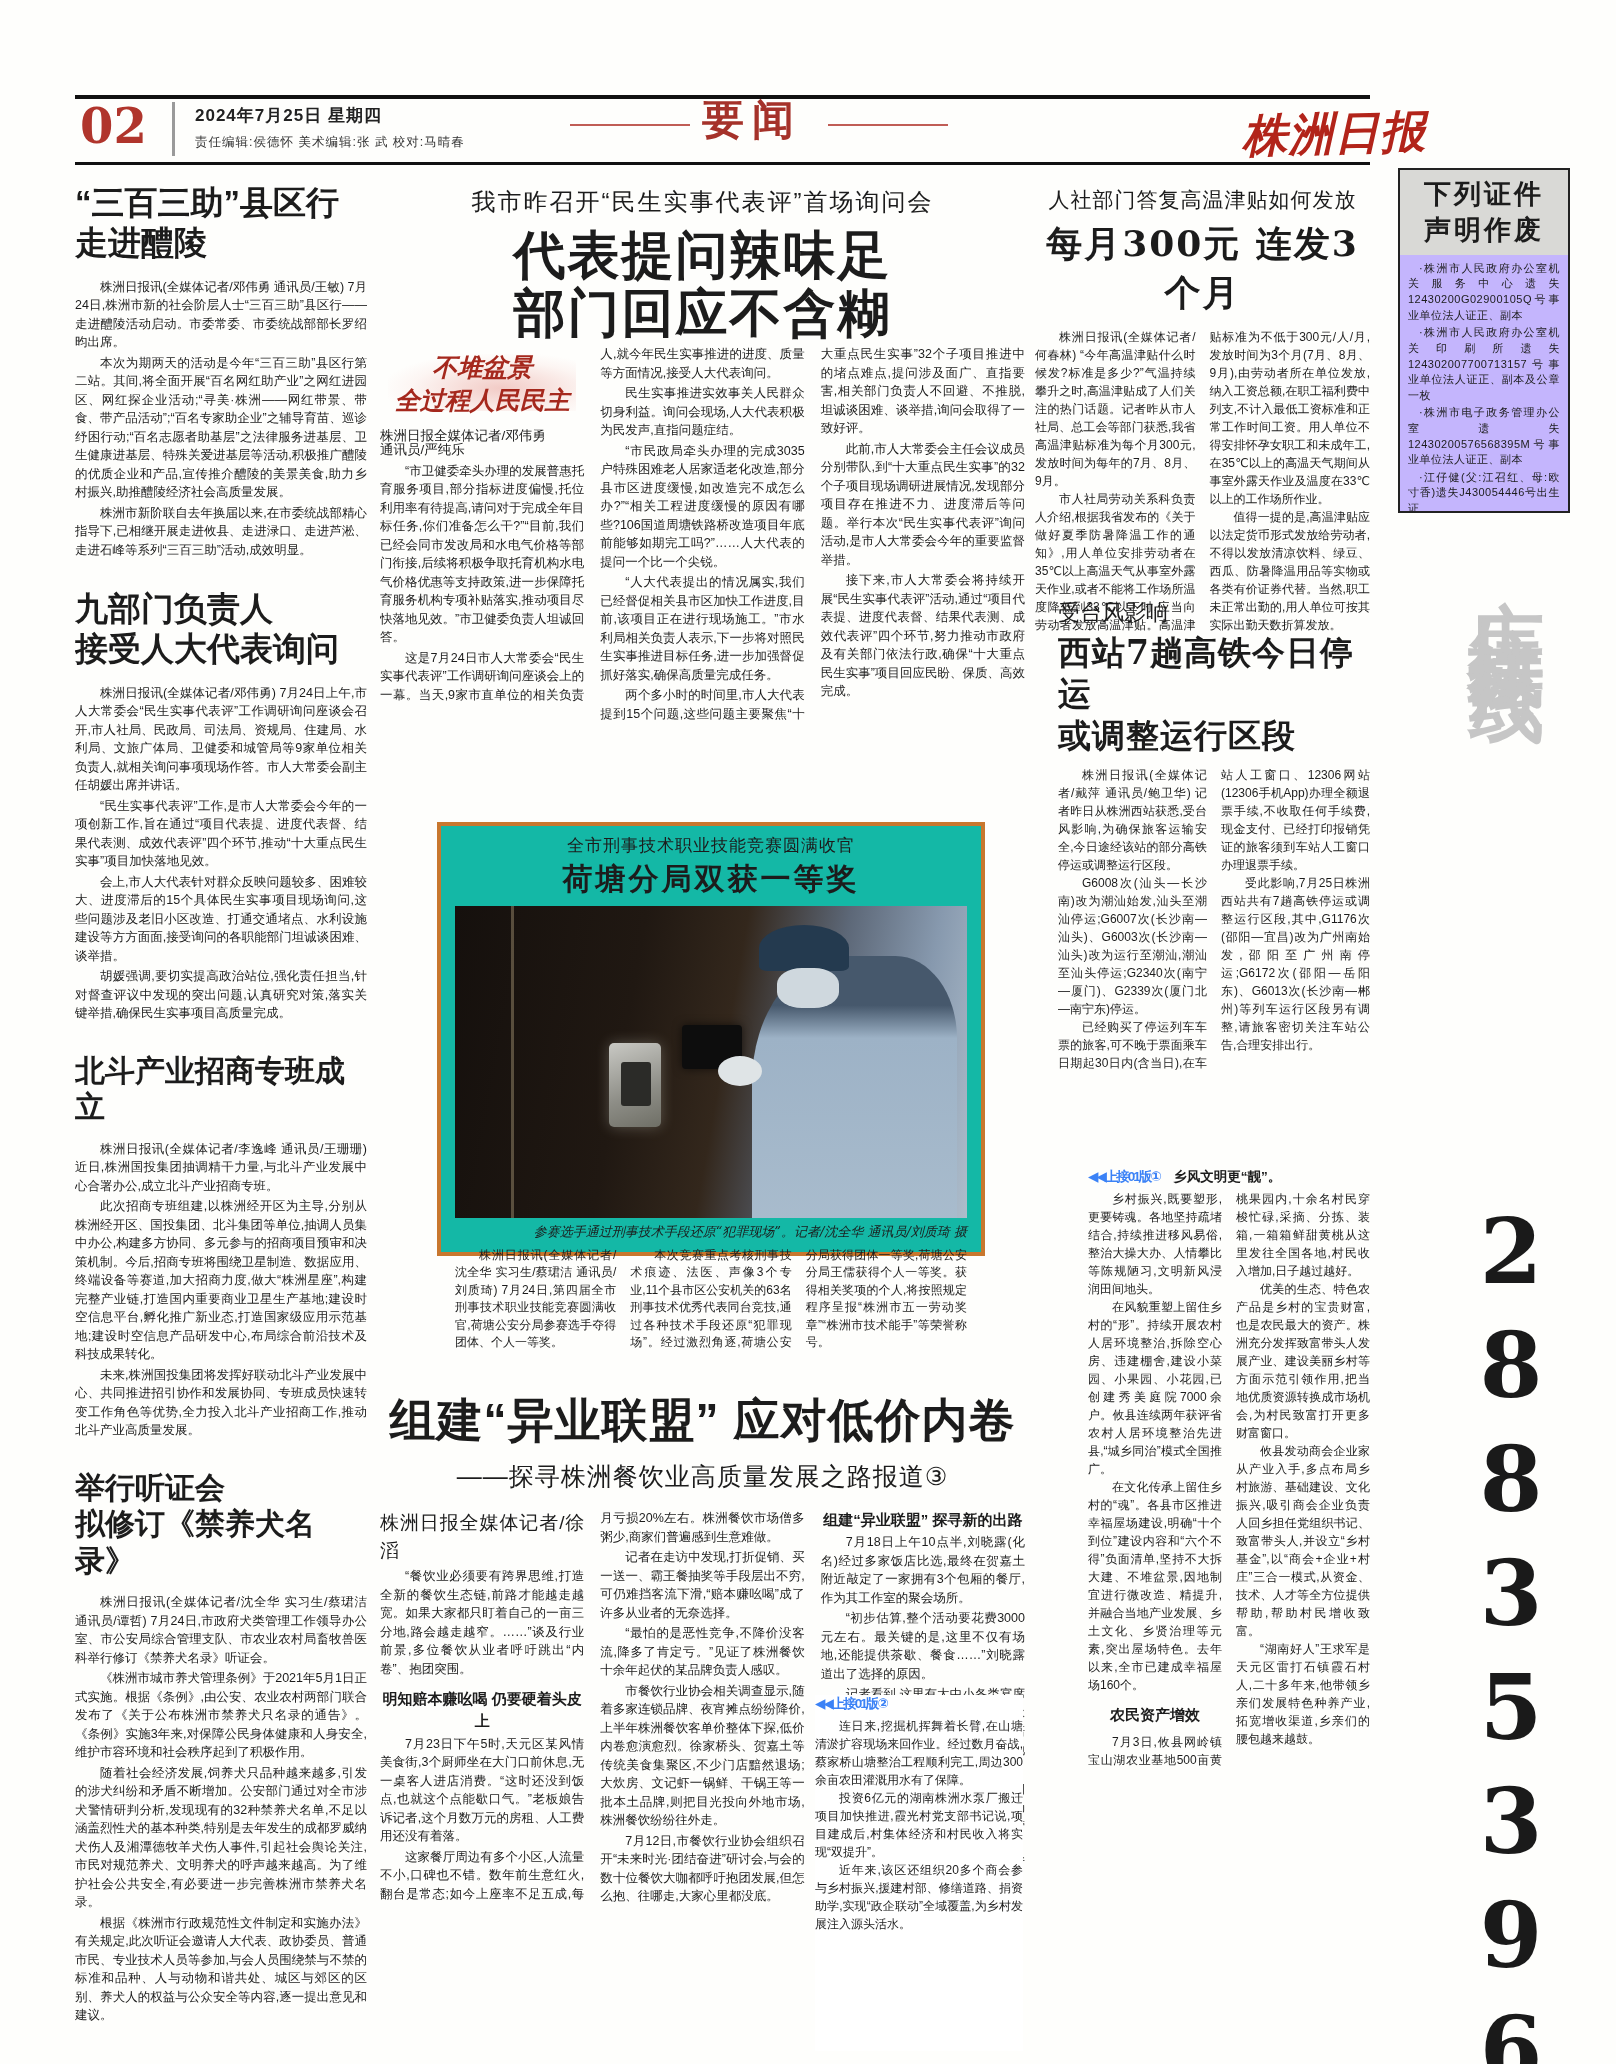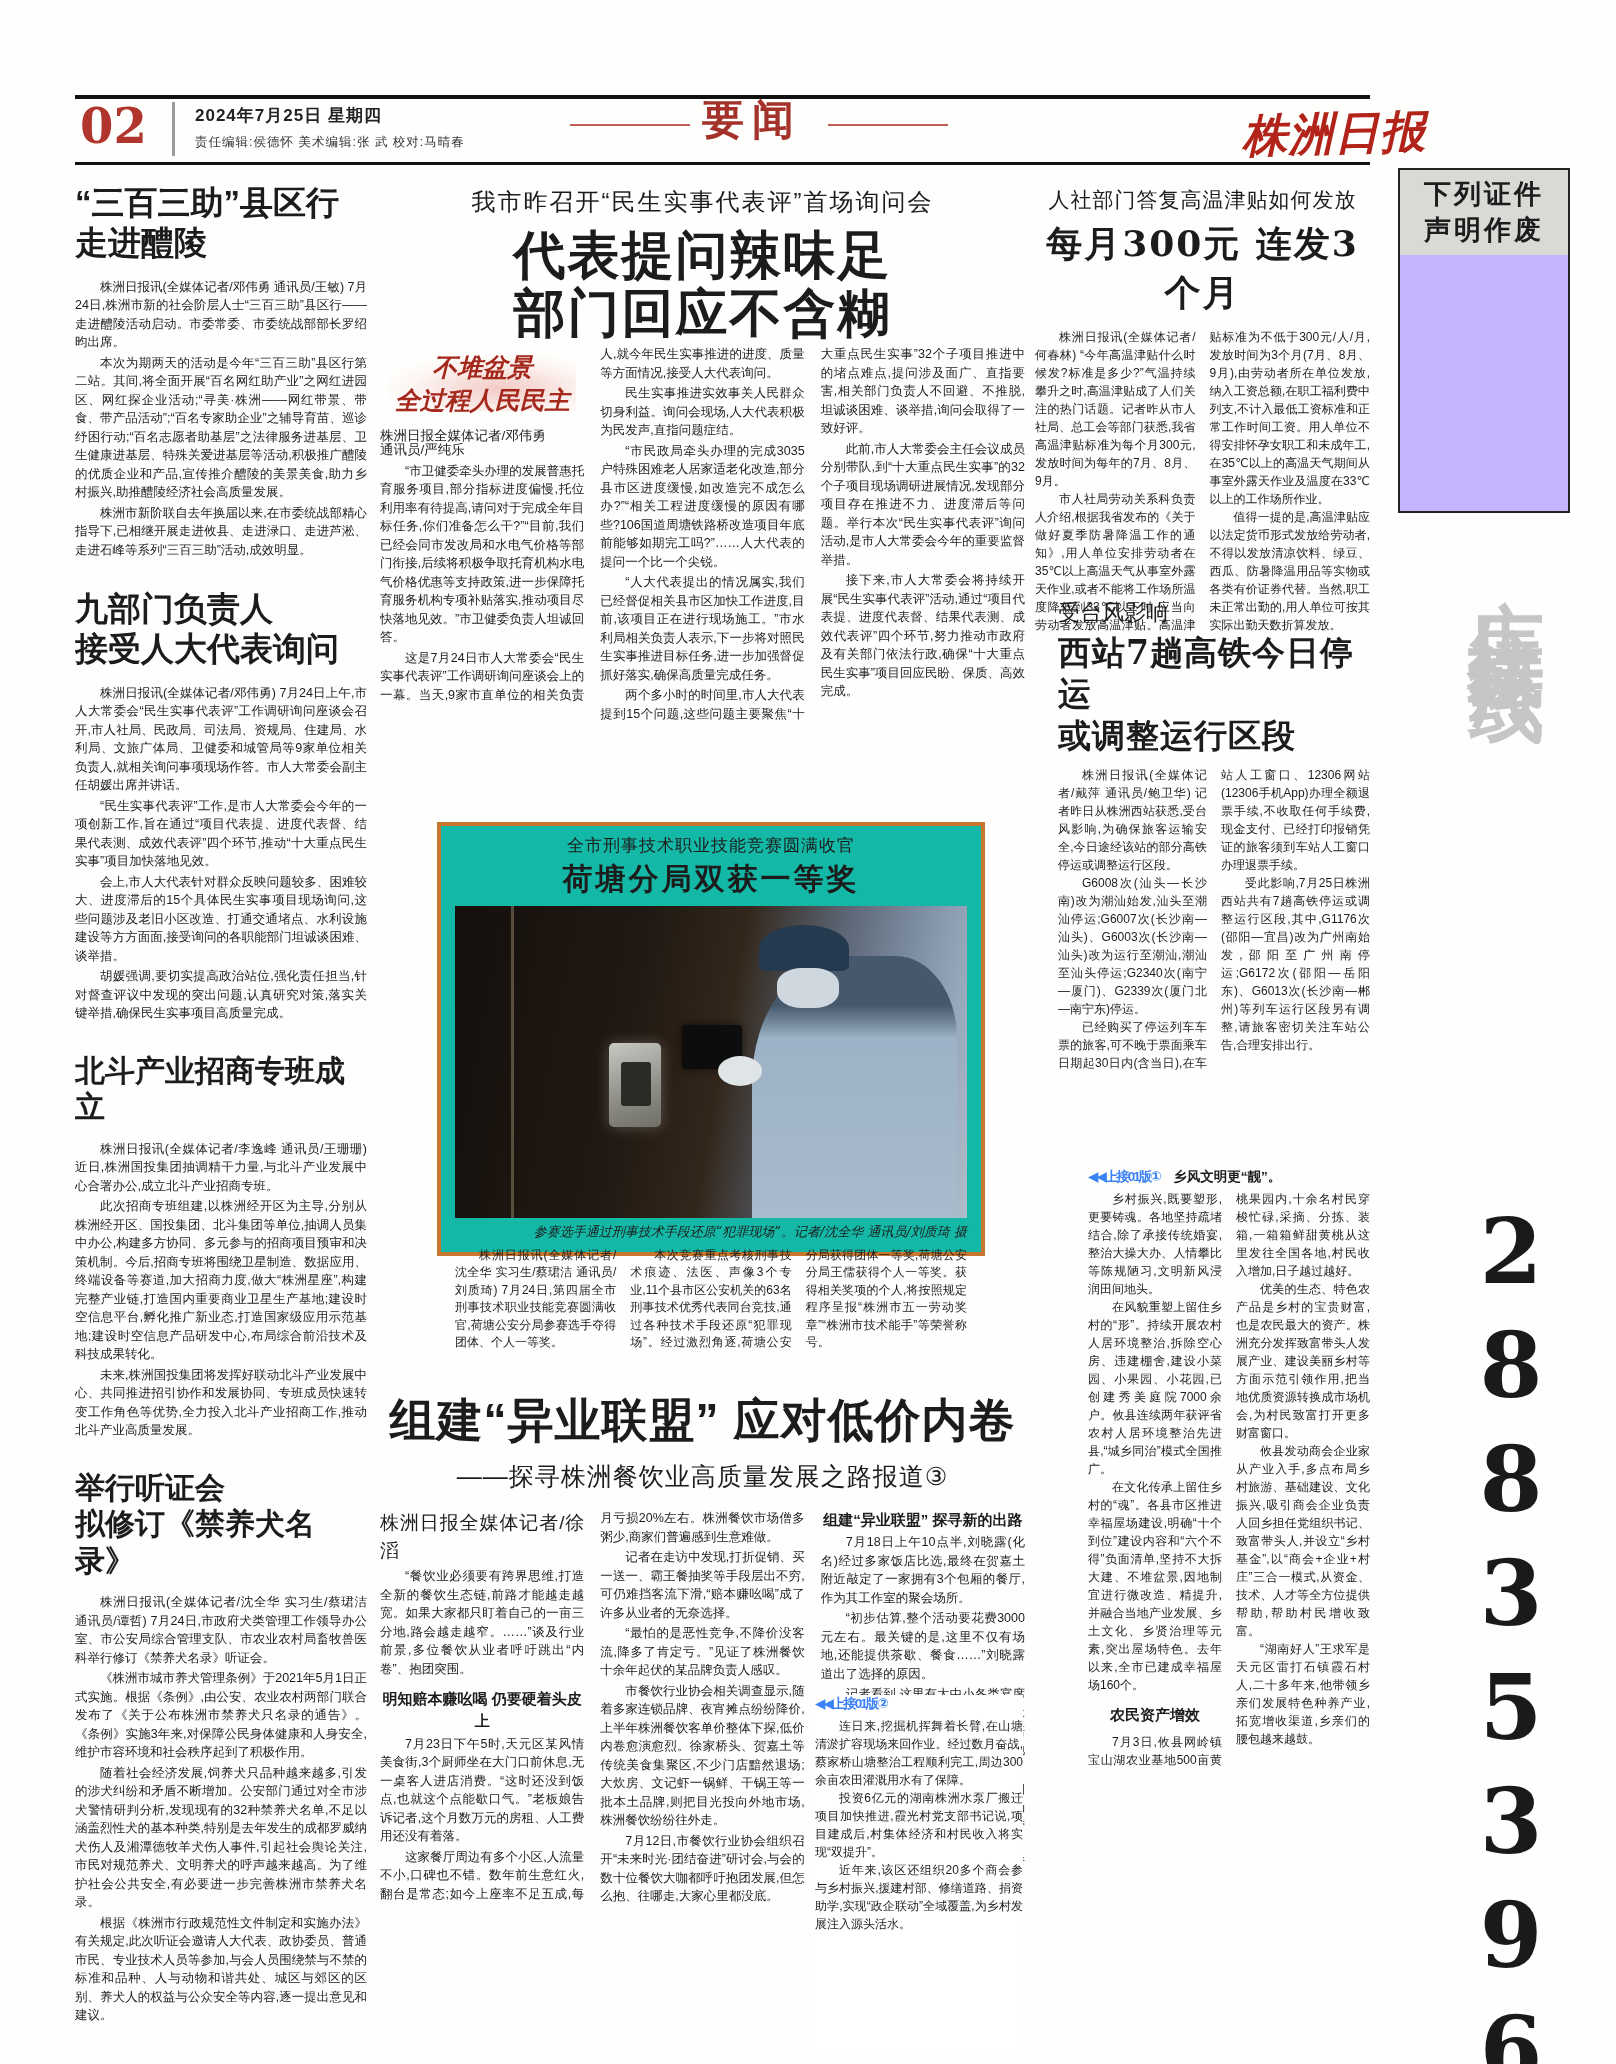--- a/index.html
+++ b/index.html
@@ -209,21 +209,21 @@
       <p>株洲日报讯(全媒体记者/戴萍 通讯员/鲍卫华) 记者昨日从株洲西站获悉,受台风影响,为确保旅客运输安全,今日途经该站的部分高铁停运或调整运行区段。</p>
       <p>G6008次(汕头—长沙南)改为潮汕始发,汕头至潮汕停运;G6007次(长沙南—汕头)、G6003次(长沙南—汕头)改为运行至潮汕,潮汕至汕头停运;G2340次(南宁—厦门)、G2339次(厦门北—南宁东)停运。</p>
       <p>已经购买了停运列车车票的旅客,可不晚于票面乘车日期起30日内(含当日),在车站人工窗口、12306网站(12306手机App)办理全额退票手续,不收取任何手续费,现金支付、已经打印报销凭证的旅客须到车站人工窗口办理退票手续。</p>
       <p>受此影响,7月25日株洲西站共有7趟高铁停运或调整运行区段,其中,G1176次(邵阳—宜昌)改为广州南始发,邵阳至广州南停运;G6172次(邵阳—岳阳东)、G6013次(长沙南—郴州)等列车运行区段另有调整,请旅客密切关注车站公告,合理安排出行。</p>
     </div>
 </div>
 
 <div class="abs" style="left:1088px;top:1168px;width:282px;">
   <p class="cont-marker"><span class="arrows">◀◀上接01版①</span>　<b>乡风文明更“靓”。</b></p>
   <div id="cont1-body">
-      <p>乡村振兴,既要塑形,更要铸魂。各地坚持疏堵结合,除了承接传统婚宴,整治大操大办、人情攀比等陈规陋习,文明新风浸润田间地头。</p>
+      <p>乡村振兴,既要塑形,更要铸魂。各地坚持疏堵结合,持续推进移风易俗,整治大操大办、人情攀比等陈规陋习,文明新风浸润田间地头。</p>
       <p>在风貌重塑上留住乡村的“形”。持续开展农村人居环境整治,拆除空心房、违建棚舍,建设小菜园、小果园、小花园,已创建秀美庭院7000余户。攸县连续两年获评省农村人居环境整治先进县,“城乡同治”模式全国推广。</p>
       <p>在文化传承上留住乡村的“魂”。各县市区推进幸福屋场建设,明确“十个到位”建设内容和“六个不得”负面清单,坚持不大拆大建、不堆盆景,因地制宜进行微改造、精提升,并融合当地产业发展、乡土文化、乡贤治理等元素,突出屋场特色。去年以来,全市已建成幸福屋场160个。</p>
       <p class="subhead">农民资产增效</p>
       <p>7月3日,攸县网岭镇宝山湖农业基地500亩黄桃果园内,十余名村民穿梭忙碌,采摘、分拣、装箱,一箱箱鲜甜黄桃从这里发往全国各地,村民收入增加,日子越过越好。</p>
       <p>优美的生态、特色农产品是乡村的宝贵财富,也是农民最大的资产。株洲充分发挥致富带头人发展产业、建设美丽乡村等方面示范引领作用,把当地优质资源转换成市场机会,为村民致富打开更多财富窗口。</p>
       <p>攸县发动商会企业家从产业入手,多点布局乡村旅游、基础建设、文化振兴,吸引商会企业负责人回乡担任党组织书记、致富带头人,并设立“乡村基金”,以“商会+企业+村庄”三合一模式,从资金、技术、人才等全方位提供帮助,帮助村民增收致富。</p>
       <p>“湖南好人”王求军是天元区雷打石镇霞石村人,二十多年来,他带领乡亲们发展特色种养产业,拓宽增收渠道,乡亲们的腰包越来越鼓。</p>
     </div>
 </div>
 
@@ -257,15 +257,21 @@
       <p>投资6亿元的湖南株洲水泵厂搬迁项目加快推进,霞光村党支部书记说,项目建成后,村集体经济和村民收入将实现“双提升”。</p>
       <p>近年来,该区还组织20多个商会参与乡村振兴,援建村部、修缮道路、捐资助学,实现“政企联动”全域覆盖,为乡村发展注入源头活水。</p>
     </div>
 </div>
 
 <div class="abs" id="cert-box">
   <div id="cert-title">
     <div>下列证件</div>
     <div>声明作废</div>
   </div>
+  <div id="cert-items">
+      <p>·株洲市人民政府办公室机关服务中心遗失12430200G02900105Q号事业单位法人证正、副本</p>
+      <p>·株洲市人民政府办公室机关印刷所遗失124302007700713157号事业单位法人证正、副本及公章一枚</p>
+      <p>·株洲市电子政务管理办公室遗失12430200576568395M号事业单位法人证正、副本</p>
+      <p>·江仔健(父:江召红、母:欧寸香)遗失J430054446号出生证</p>
+    </div>
 </div>
 <div class="abs" id="hotline-label" style="left:1455px;top:538px;height:650px;">广告接待热线</div>
 <div class="abs" id="hotline-number" style="left:1458px;top:1198px;height:860px;">28835396</div>
 
 </body></html>

